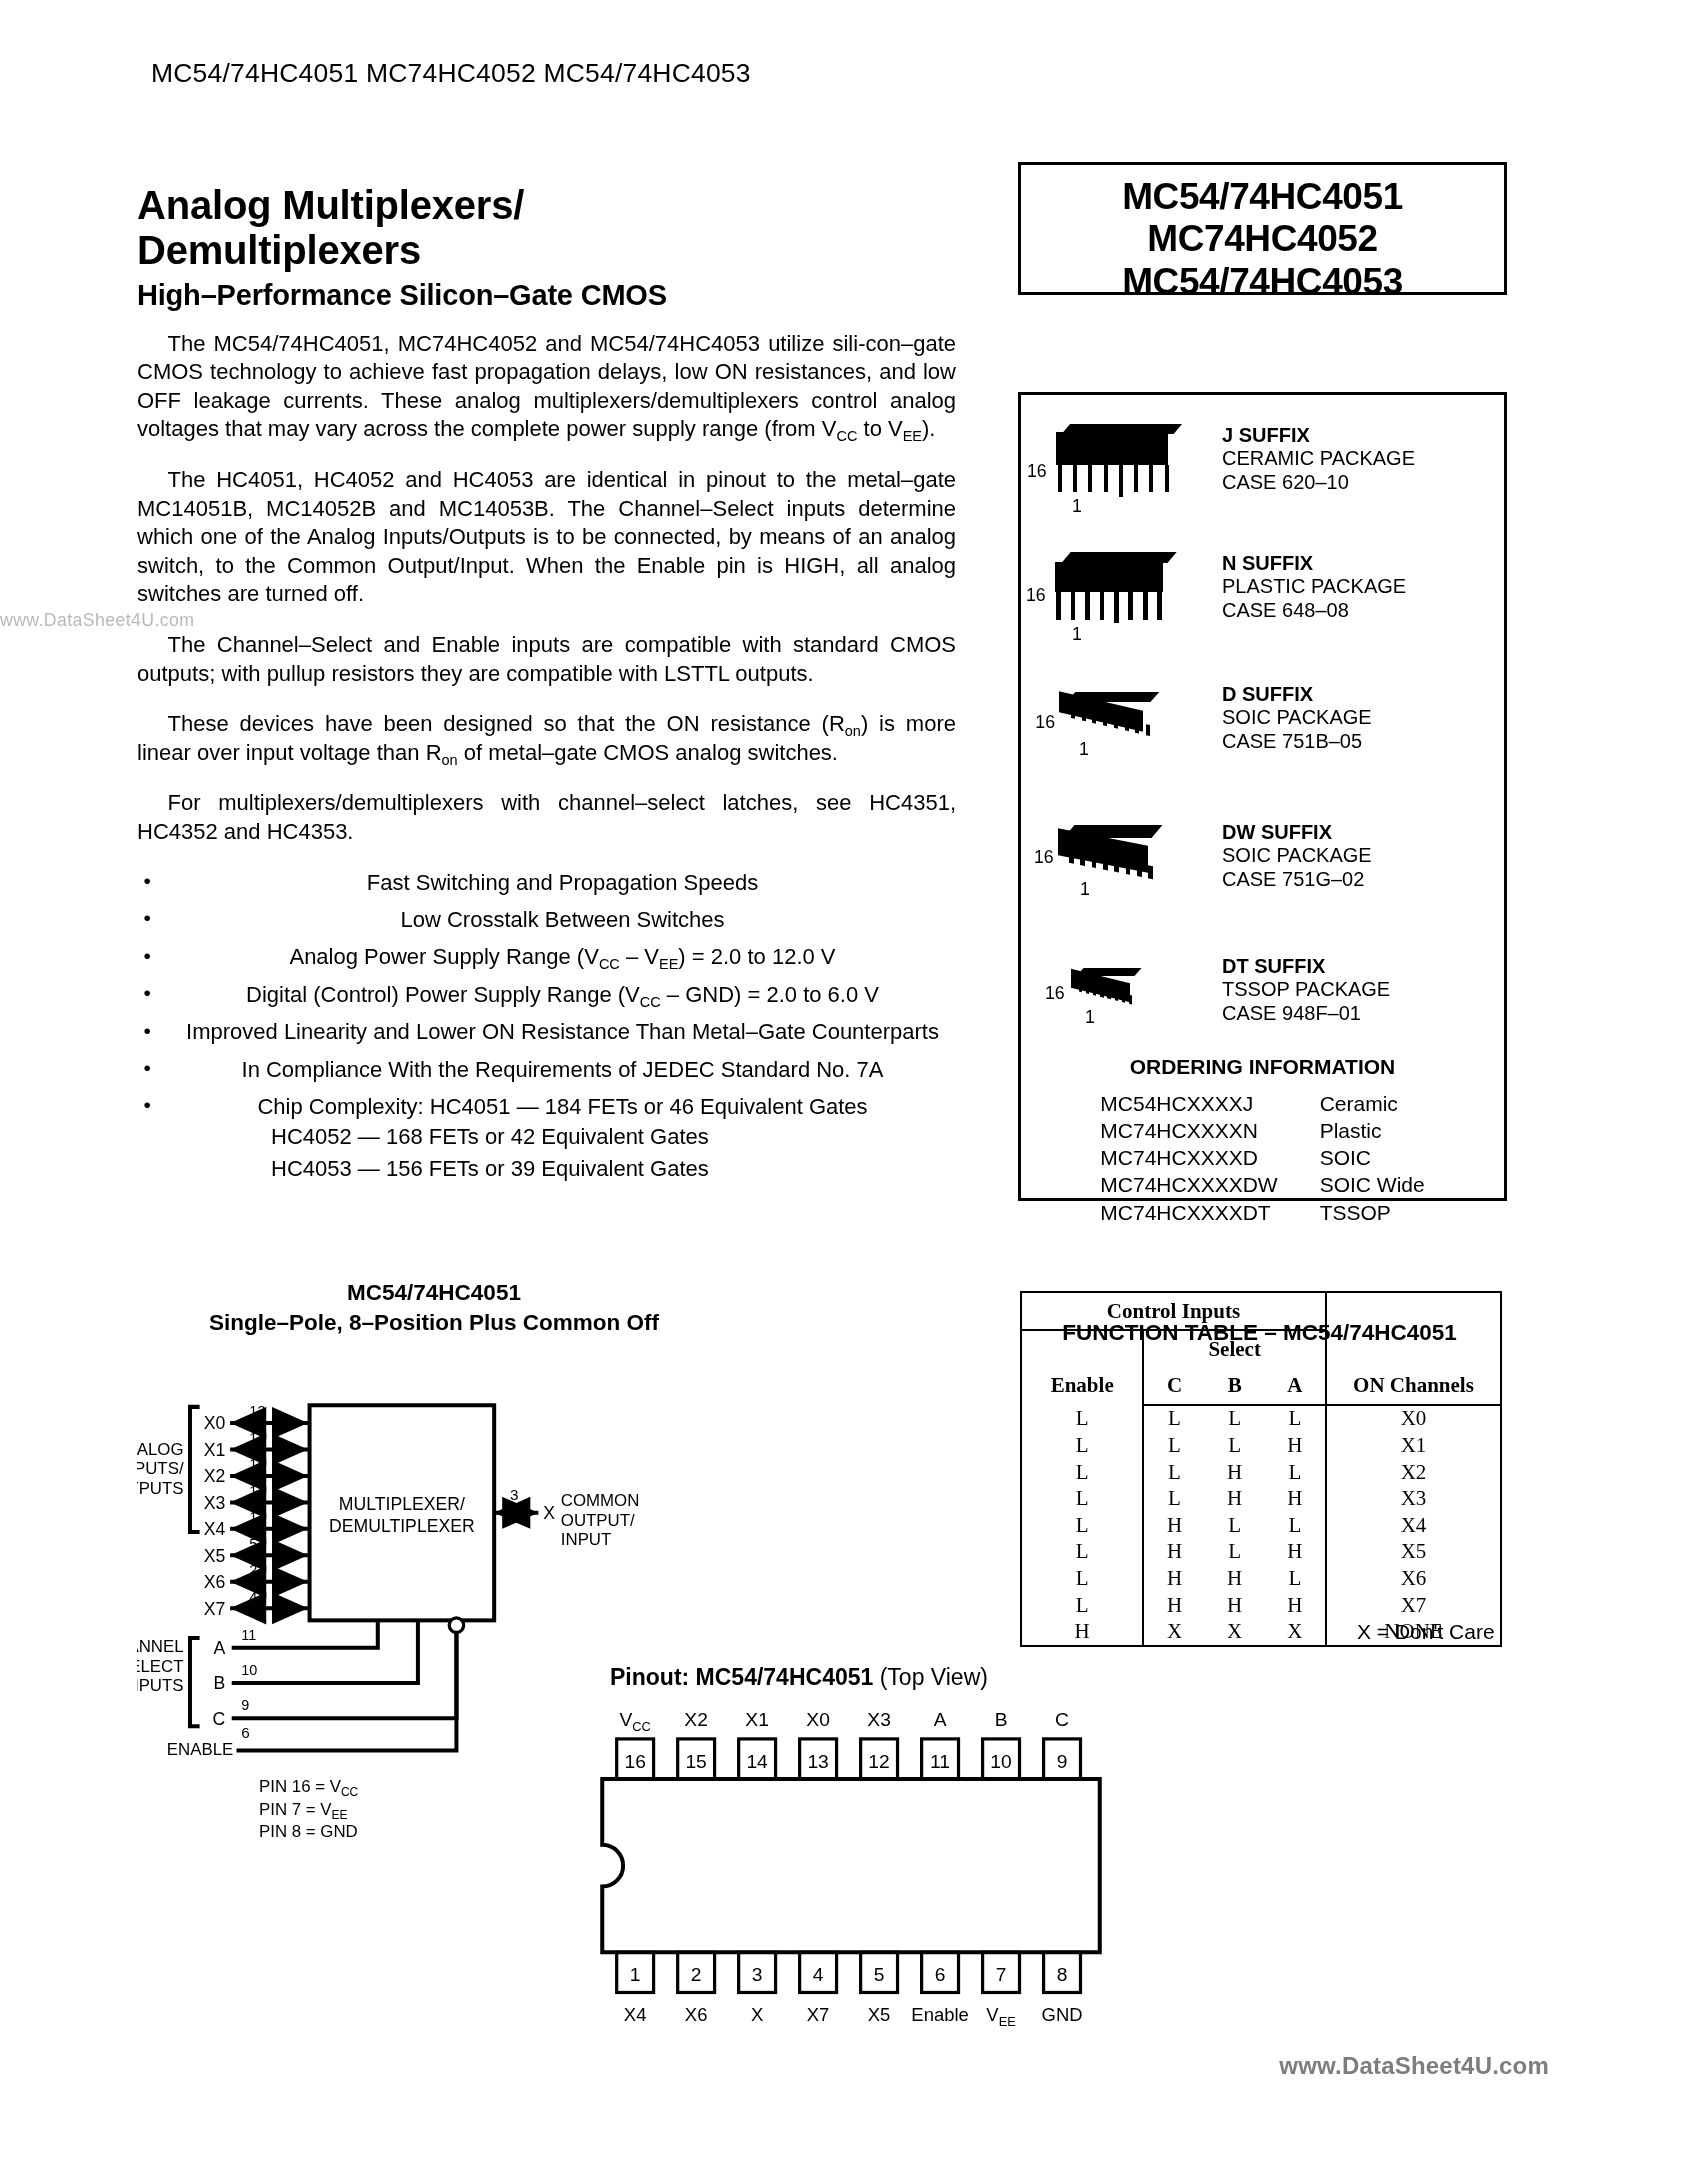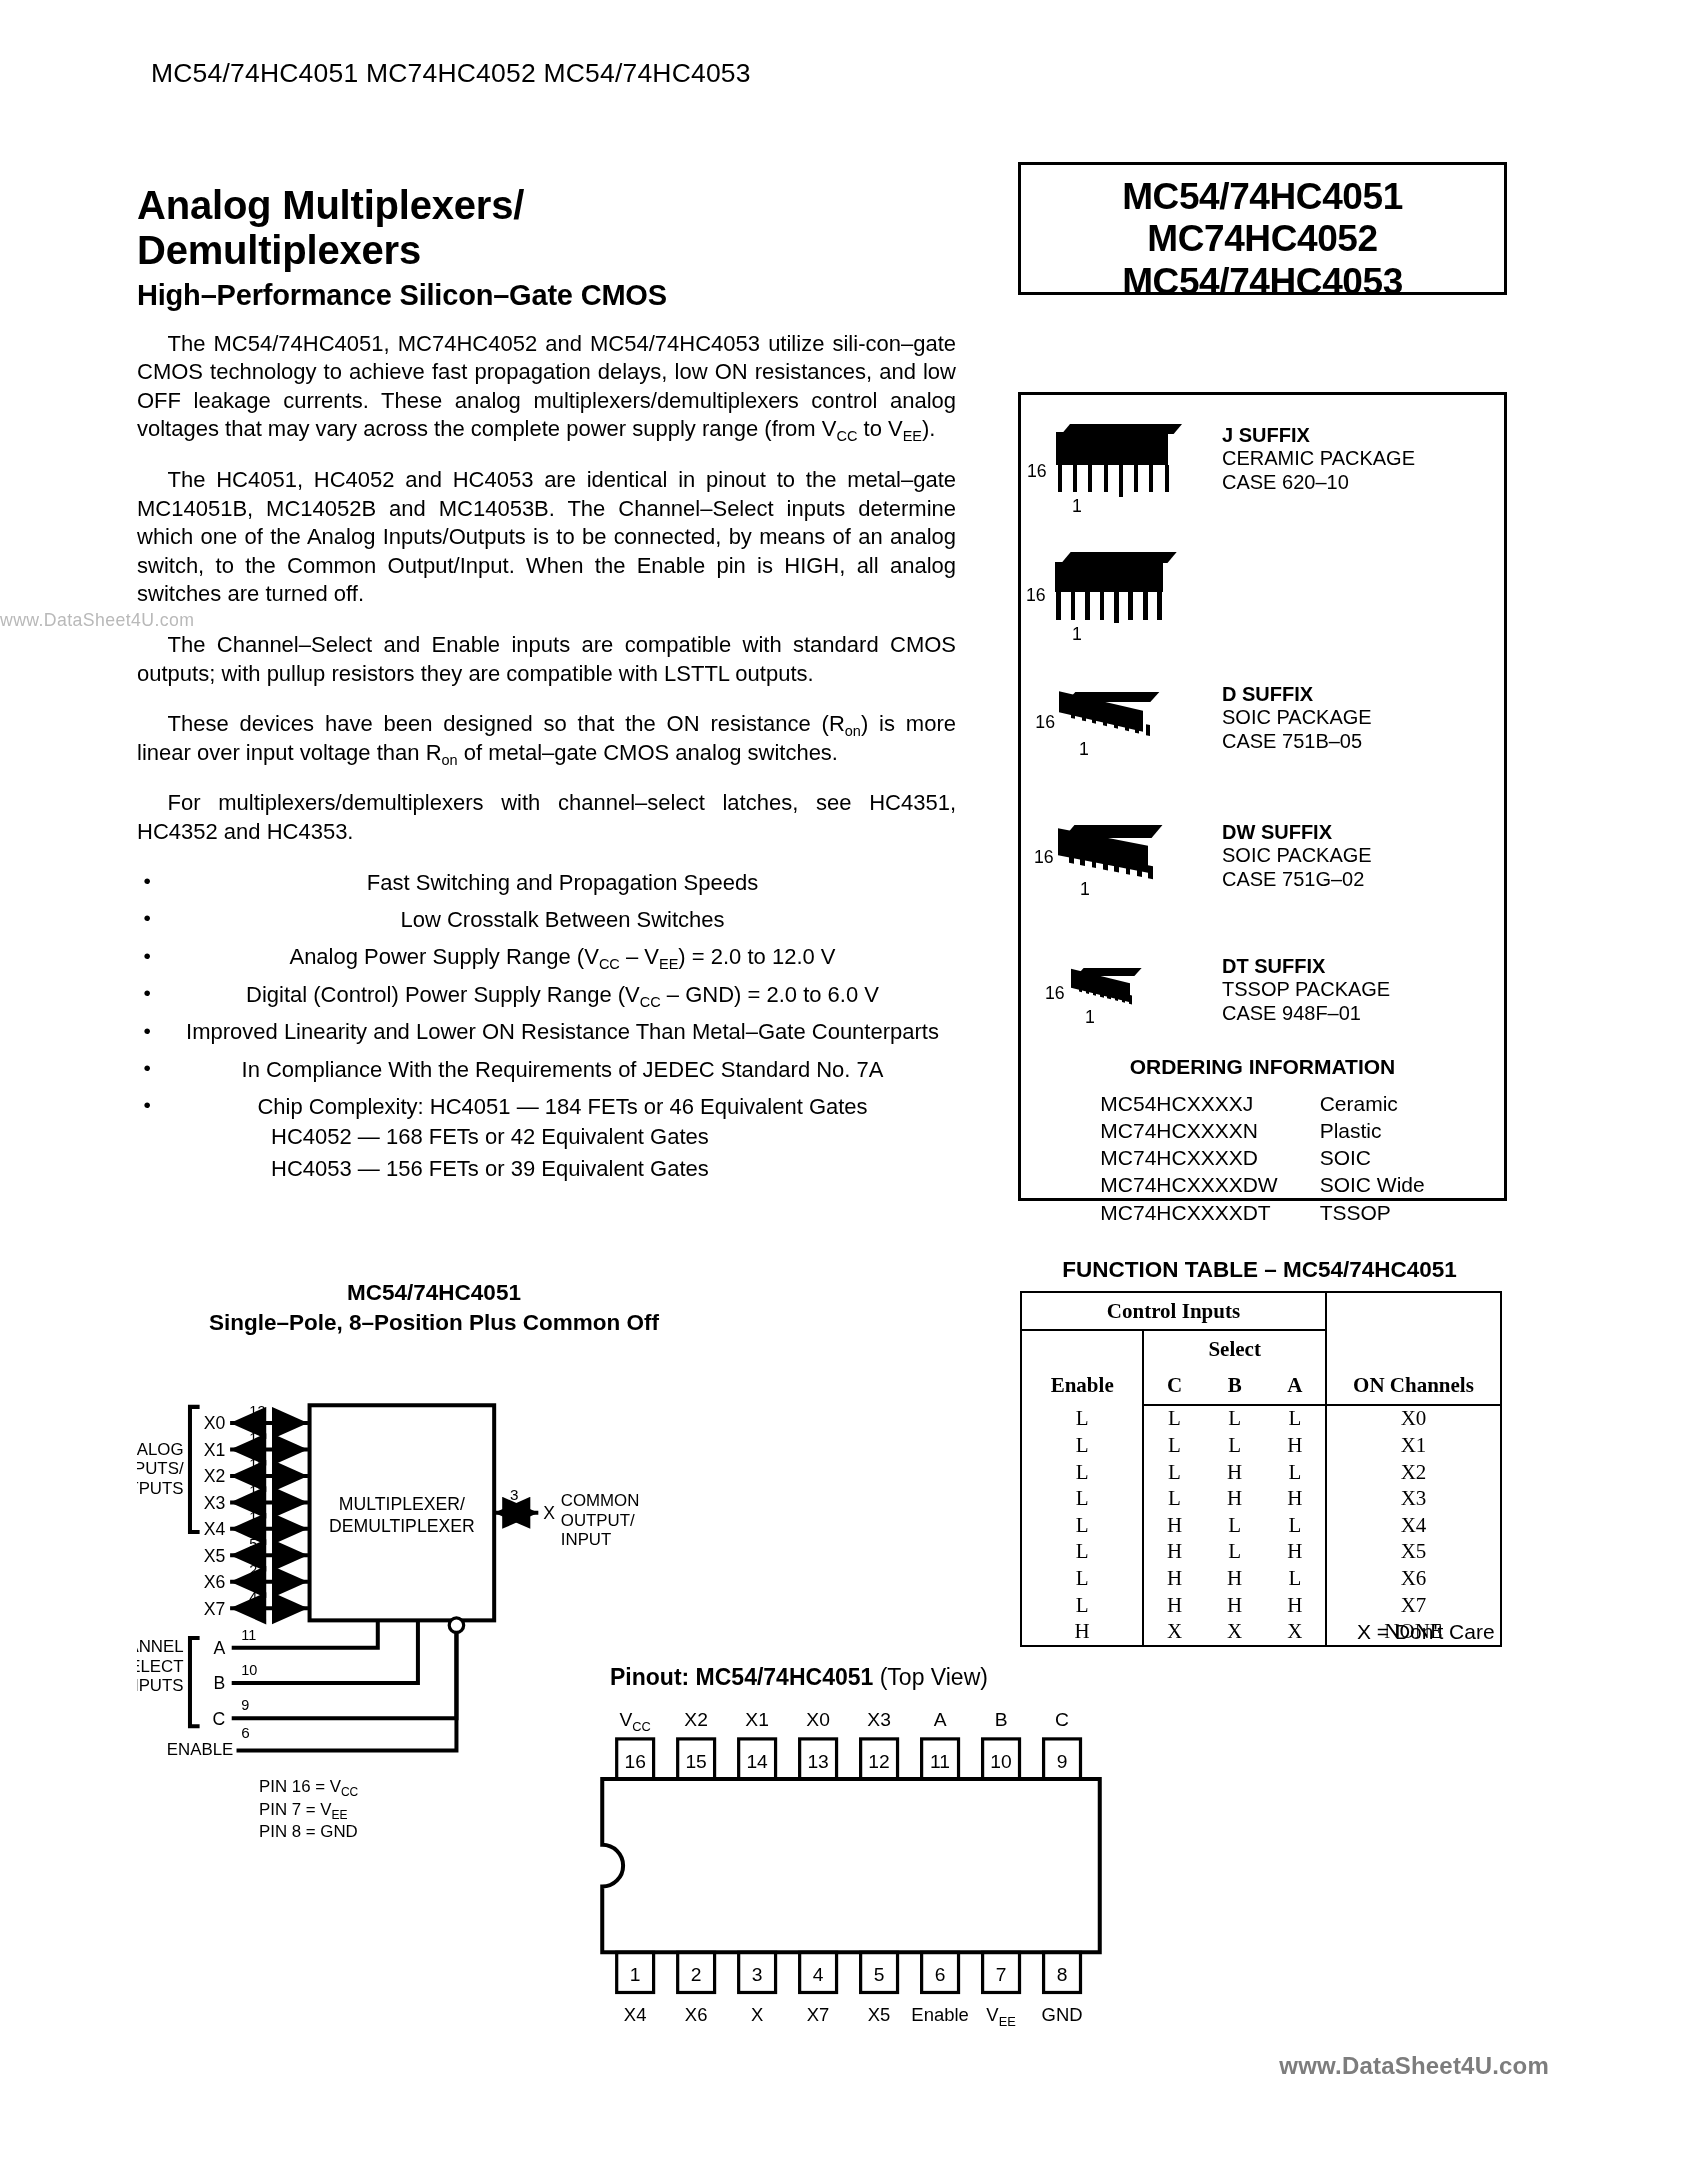--- a/index.html
+++ b/index.html
@@ -48,21 +48,21 @@
   .legs i{display:block;background:#000;}
 
   
   #ordering{position:absolute;left:0;top:660px;width:100%;}
   #ordering .oi-title{text-align:center;font-size:21px;font-weight:bold;}
   #ordering table{margin:11.2px auto 0 auto;border-collapse:collapse;font-size:21px;}
   #ordering td{padding:1.6px 0;}
   #ordering td.pn{padding-right:42px;}
 
   
-  #ft-title{position:absolute;left:1018px;top:1257px;width:483px;text-align:center;font-size:22.5px;font-weight:bold;}
+  #ft-title{position:absolute;left:1018px;top:1320px;width:483px;text-align:center;font-size:22.5px;font-weight:bold;}
   #ftable{position:absolute;left:1020px;top:1291px;width:482px;border-collapse:collapse;font-size:21px;}
   #ftable th,#ftable td{text-align:center;font-family:Liberation Serif, serif;}
   #ftable thead th{font-weight:bold;padding:5.6px 0;}
   #ftable tbody td{padding:0.8px 0;font-size:21px;}
   .b-l{border-left:2.4px solid #000;}
   .b-r{border-right:2.4px solid #000;}
   .b-t{border-top:2.4px solid #000;}
   .b-b{border-bottom:2.4px solid #000;}
   #dontcare{position:absolute;left:1018px;top:1620px;width:483px;text-align:right;font-size:21px;padding-right:6.4px;box-sizing:border-box;}
 
@@ -175,20 +175,25 @@
               <i style="width:4.8px;height:29px;"></i>
             <i style="width:4.8px;height:29px;"></i>
               <i style="width:4.8px;height:32px;"></i>
               <i style="width:4.8px;height:29px;"></i>
             <i style="width:4.8px;height:29px;"></i>
               <i style="width:4.8px;height:29px;"></i>
           </div>
           <div class="pinnum" style="left:-27px;top:35px;">16</div>
           <div class="pinnum" style="left:19px;top:74px;">1</div>
         </div>
+      </div>
+      <div class="pkgtext">
+        <div class="sfx">N SUFFIX</div>
+        <div class="ln">PLASTIC PACKAGE</div>
+        <div class="ln">CASE 648–08</div>
       </div>
     </div>
 
     <div class="pkgrow" style="height:135px;">
       <div class="pkgart">
         <div class="chip" style="width:137px;height:59px;">
           <div style="position:absolute;left:17.7px;top:3.2px;width:84px;height:9.6px;background:#000;transform:skewX(-42deg);"></div>
           <div class="chipbody" style="position:absolute;left:6.4px;top:12px;width:84px;height:21px;transform:skewY(13deg);"></div>
           <div class="legs" style="left:17.7px;top:27px;width:79px;transform:skewY(13deg);">
             <i style="width:4px;height:11.2px;"></i>

